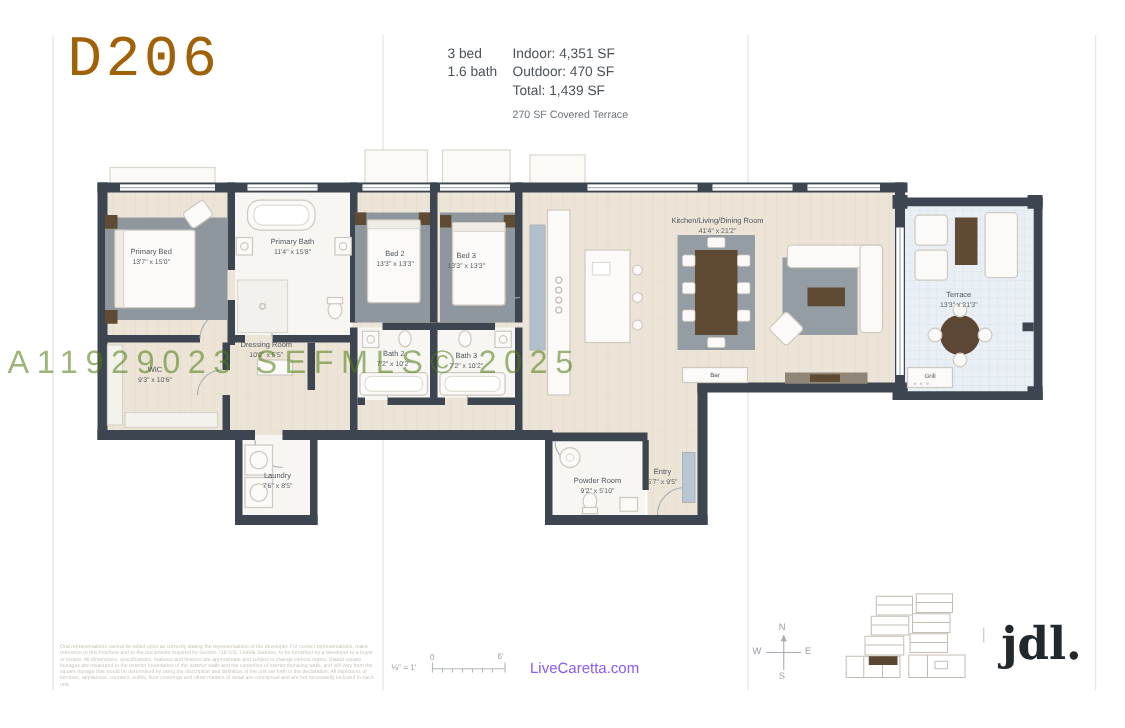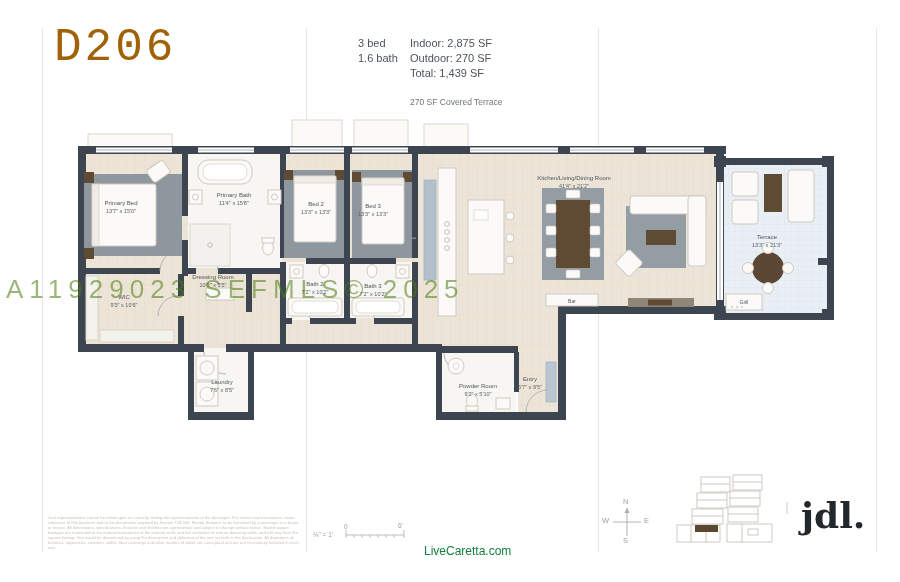--- a/index.html
+++ b/index.html
@@ -4,62 +4,62 @@
 <style>
   html,body{margin:0;padding:0;background:#fff;}
   .page{position:relative;width:900px;height:582px;background:#ffffff;overflow:hidden;
         font-family:"Liberation Sans",sans-serif;color:#4c545a;}
   .vline{position:absolute;top:28px;height:524px;width:1px;background:#e6e6e3;}
   
   .unit-title{position:absolute;left:54px;top:22px;font-family:Liberation Mono, monospace;
       font-size:46px;letter-spacing:3px;color:#a16207;}
   .bedbath{position:absolute;left:318px;top:36px;font-size:11px;line-height:1.35;color:#4c545a;margin-left:40px;}
   .areas{position:absolute;left:410px;top:36px;font-size:11px;line-height:1.35;color:#4c545a;}
-  .terrace-note{margin-top:16px;font-size:8.5px;color:#6e757b;}
+  .terrace-note{margin-top:5px;font-size:8.5px;color:#6e757b;}
   .brand{position:absolute;left:608px;top:34px;font-family:"DejaVu Serif",serif;
       font-size:19px;letter-spacing:21px;color:#39424b;white-space:nowrap;}
   
   .plan-svg{position:absolute;left:0;top:0;z-index:1;}
   
   .rlabel{position:absolute;transform:translate(-50%,-50%);text-align:center;z-index:4;
       font-size:6px;line-height:1.3;color:#4e565c;white-space:nowrap;}
   .rlabel .dims{font-size:5.5px;color:#5a6268;}
   .rlabel.tiny{font-size:5px;}
   
   .watermark{position:absolute;left:6px;top:274px;z-index:5;font-size:26px;letter-spacing:6px;
       color:#4d7c0f;opacity:.55;white-space:nowrap;}
   
   .disclaimer{position:absolute;left:48px;top:515px;width:508px;font-size:8.3px;line-height:1.2;
       color:#c9c2b8;transform:scale(.5);transform-origin:0 0;}
   .scale-label{position:absolute;left:313px;top:531px;font-size:6.5px;color:#9aa0a5;}
   .scale-zero{position:absolute;left:344px;top:523px;font-size:6.5px;color:#9aa0a5;}
   .scale-six{position:absolute;left:398px;top:522px;font-size:6.5px;color:#9aa0a5;}
-  .website{position:absolute;left:424px;top:544px;font-size:12px;color:#15803d;}
+  .website{position:absolute;left:424px;top:527px;font-size:12px;color:#8b5cf6;}
   .compass-letter{position:absolute;font-size:7.5px;color:#99a0a6;}
   .logo{position:absolute;left:801px;top:494px;font-family:"DejaVu Serif",serif;font-weight:bold;
       font-size:36px;color:#23282d;}
 </style>
 </head>
 <body>
 
 <div class="page">
 
   <div class="vline" style="left:42px"></div>
   <div class="vline" style="left:306px"></div>
   <div class="vline" style="left:598px"></div>
   <div class="vline" style="left:876px"></div>
 
   <div class="unit-title">D206</div>
   <div class="bedbath">
     <div>3 bed</div>
     <div>1.6 bath</div>
   </div>
   <div class="areas">
-    <div>Indoor: 2,875 SF</div>
-    <div>Outdoor: 270 SF</div>
+    <div>Indoor: 4,351 SF</div>
+    <div>Outdoor: 470 SF</div>
     <div>Total: 1,439 SF</div>
     <div class="terrace-note">270 SF Covered Terrace</div>
   </div>
 
   <svg class="plan-svg" width="900" height="582" viewBox="0 0 900 582">
     <defs>
       <pattern id="wood" width="9" height="30" patternUnits="userSpaceOnUse">
         <rect width="9" height="30" fill="#ece4d6"></rect>
         <path d="M0 0V30" stroke="#e2d8c7" stroke-width="0.7"></path>
         <path d="M0 15H9" stroke="#e6ddcd" stroke-width="0.5"></path>

